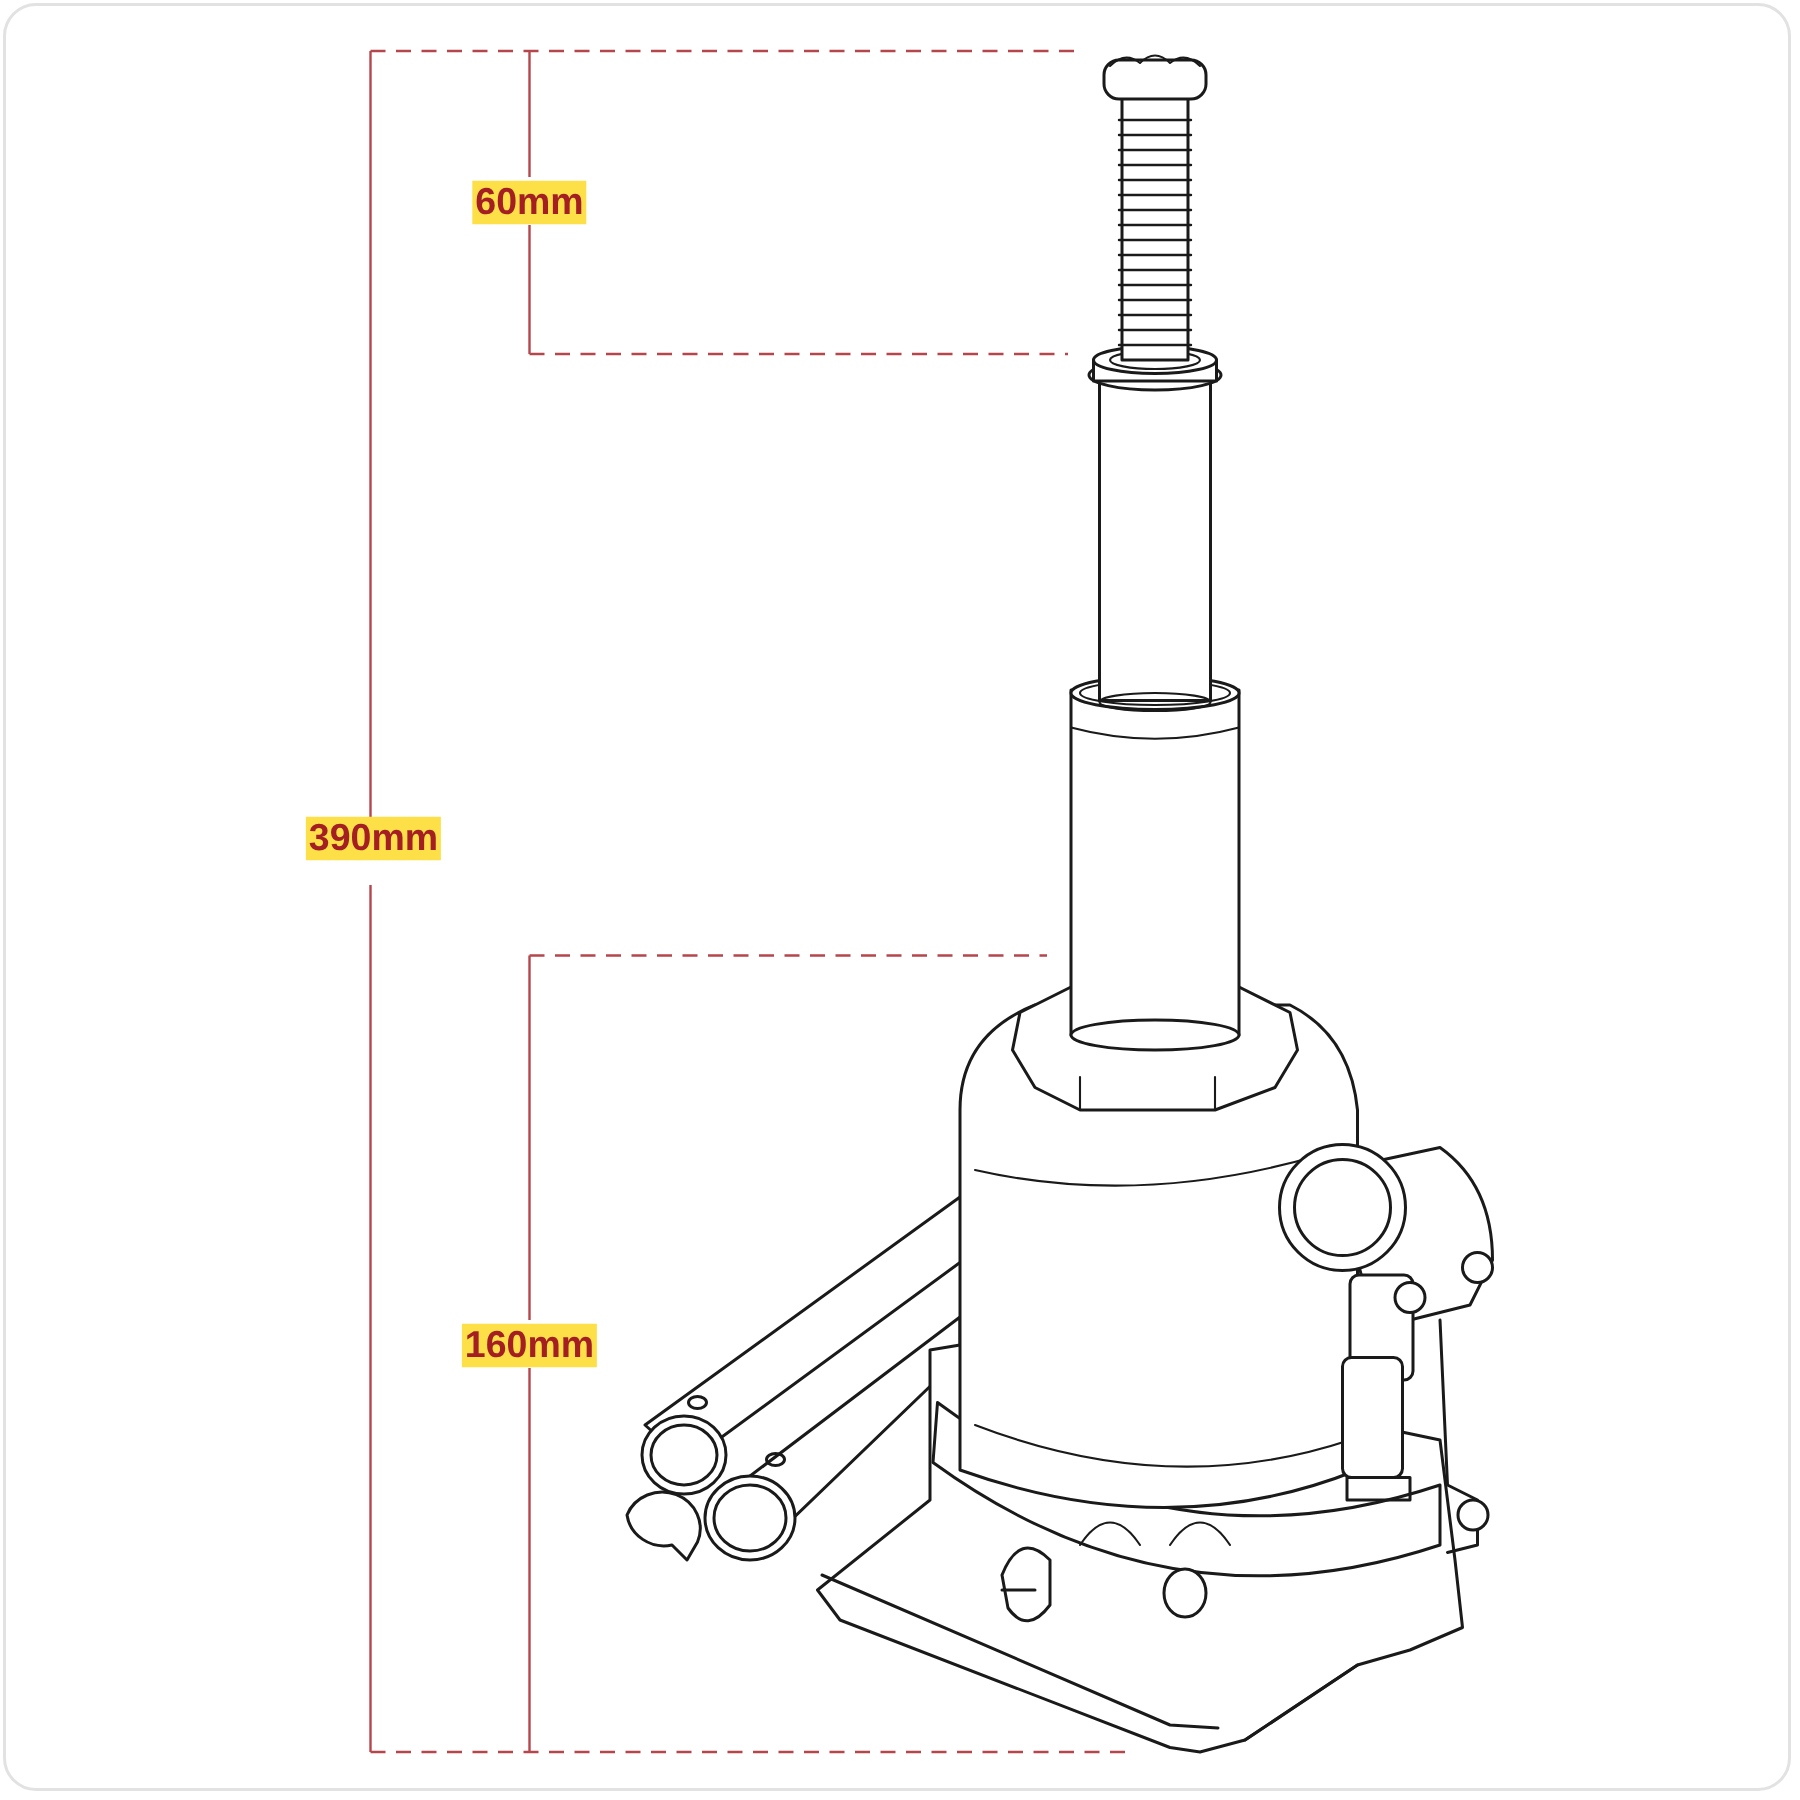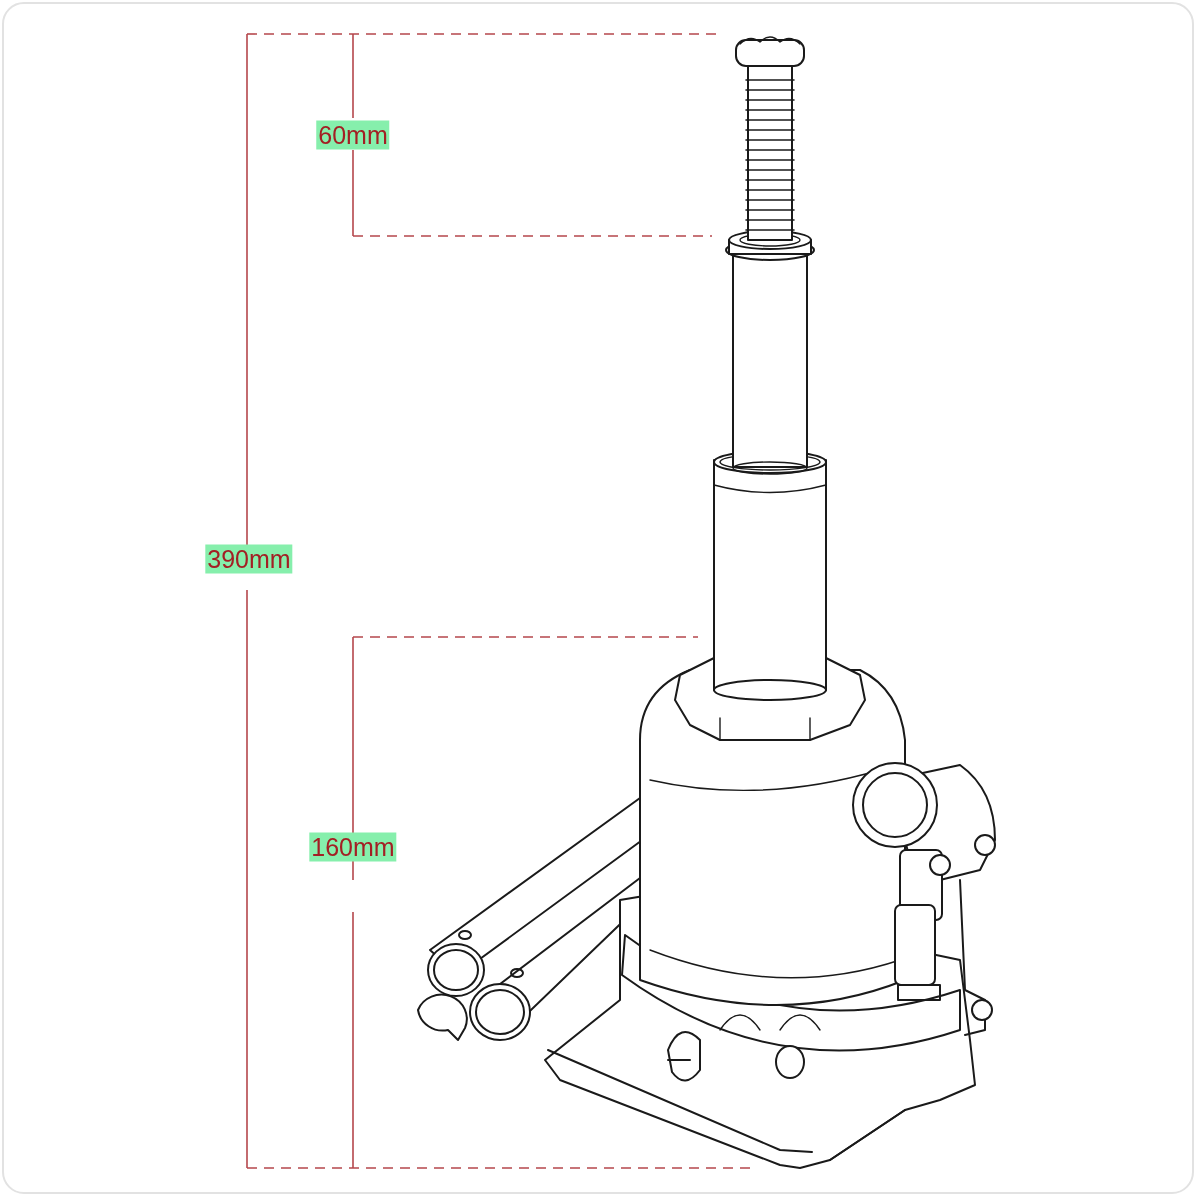--- a/index.html
+++ b/index.html
@@ -3,22 +3,22 @@
   <meta charset="utf-8">
   <style>
     html, body { margin: 0; padding: 0; background: #ffffff; }
     body { width: 1200px; height: 1200px; position: relative; overflow: hidden; font-family: "Liberation Sans", sans-serif; }
     .frame {
       position: absolute; left: 2px; top: 2px; width: 1192px; height: 1192px;
       border: 2px solid #e2e2e2; border-radius: 22px; background: #ffffff; box-sizing: border-box;
     }
     .canvas { position: absolute; left: 0; top: 0; width: 1200px; height: 1200px; }
     .dim-label {
-      position: absolute; font-family: "Liberation Sans", sans-serif; font-weight: 400;
-      font-size: 25px; line-height: 1; background: #86efac; padding: 2px 2px; white-space: nowrap;
+      position: absolute; font-family: "Liberation Sans", sans-serif; font-weight: 700;
+      font-size: 25px; line-height: 1; background: #fde047; padding: 2px 2px; white-space: nowrap;
       transform: translate(-50%, -50%);
     }
   </style>
 </head>
 <body>
 
 <div class="frame"></div>
 
 <svg class="canvas" viewBox="0 0 1200 1200" xmlns="http://www.w3.org/2000/svg">
 
@@ -117,13 +117,13 @@
       <path d="M668 1050 Q680 1020 700 1040 L700 1070 Q685 1090 672 1072 Z"></path>
       <path d="M668 1060 L690 1060" fill="none"></path>
       <ellipse cx="790" cy="1062" rx="14" ry="16"></ellipse>
       <path d="M720 1030 Q740 1000 760 1030 M780 1030 Q800 1000 820 1030" fill="none" stroke-width="1.4"></path>
     </g>
   </g>
 </svg>
 
 <div class="dim-label" style="left:353px; top:135px; color:#a31f24;">60mm</div>
 <div class="dim-label" style="left:249px; top:559px; color:#a31f24;">390mm</div>
-<div class="dim-label" style="left:353px; top:847px; color:#a31f24;">160mm</div>
+<div class="dim-label" style="left:353px; top:897px; color:#a31f24;">160mm</div>
 
 </body></html>

